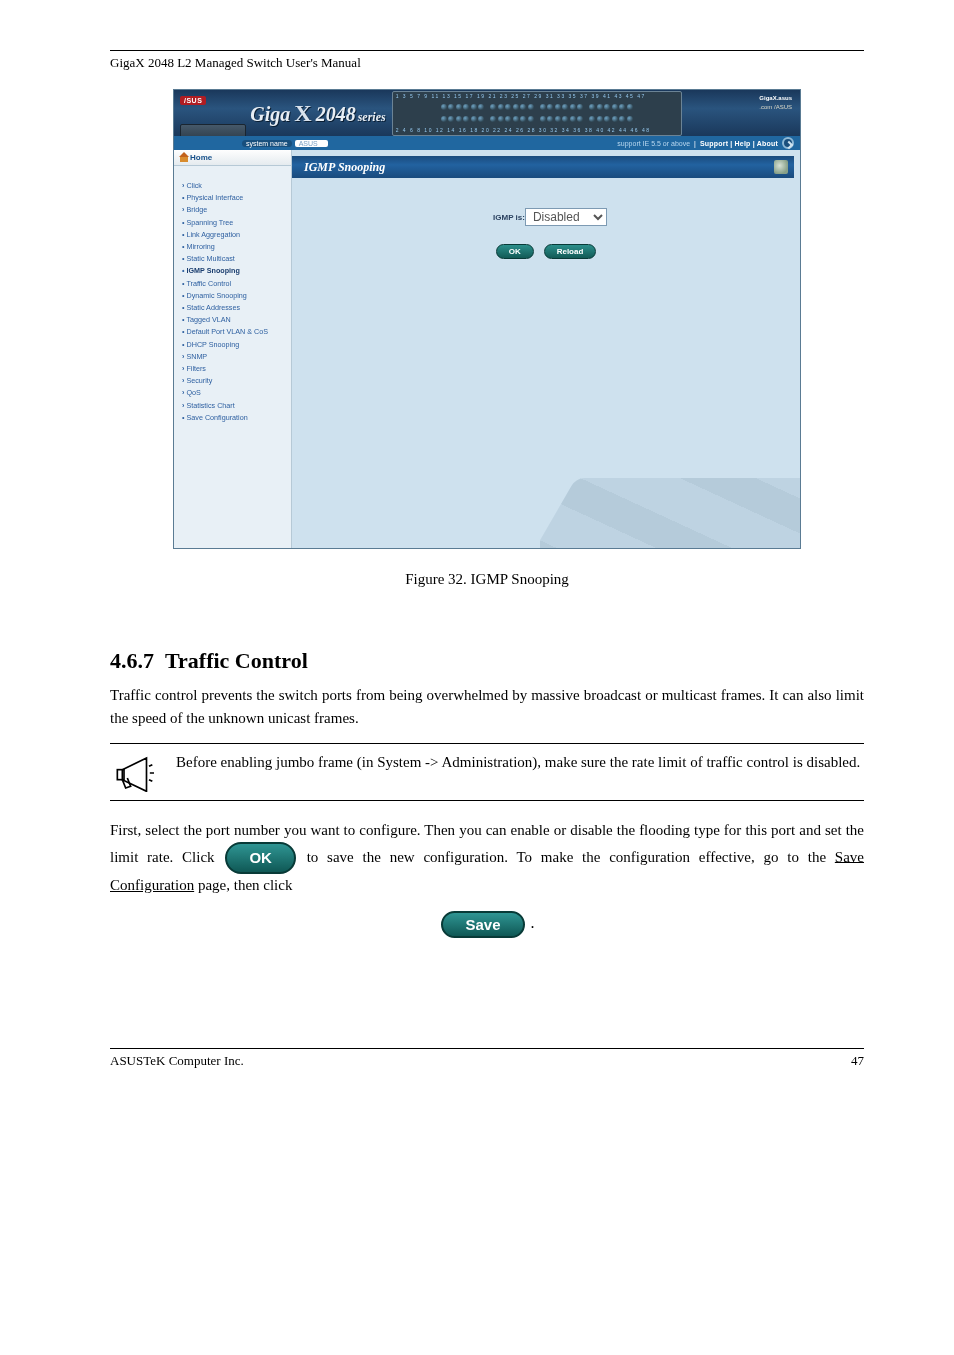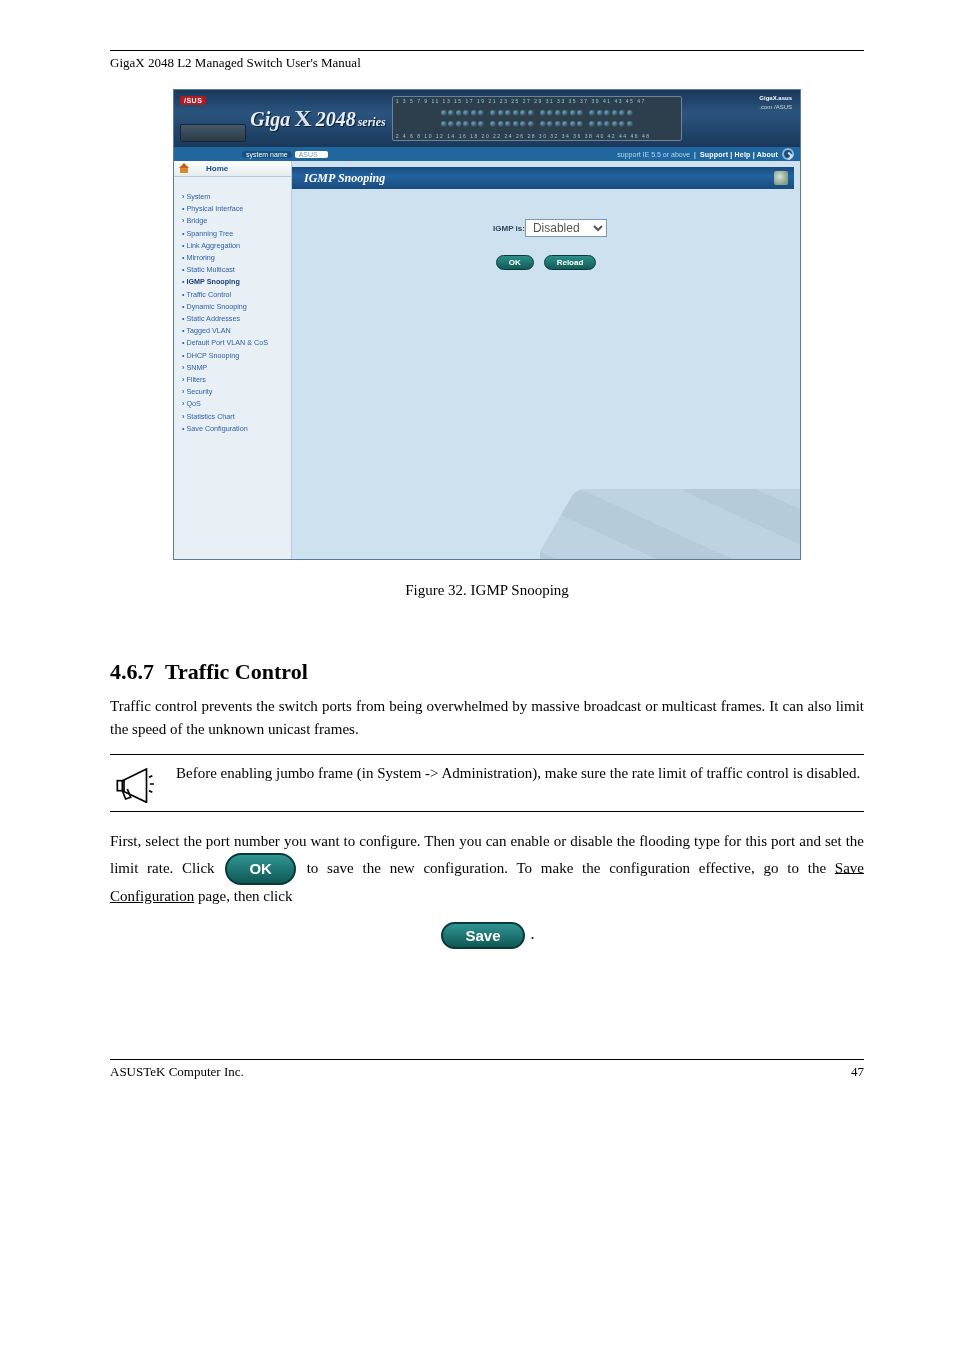--- a/index.html
+++ b/index.html
@@ -29,21 +29,21 @@
   .screenshot {
     width: 628px;
     margin: 8px auto 22px auto;
     background: #c6dbe9;
     border: 1px solid #5a7b93;
     position: relative;
     font-family: Verdana, Arial, sans-serif;
     font-size: 8px;
   }
   .ss-top {
-    height: 57px;
+    height: 46px;
     background: linear-gradient(#1a385b 0%, #2a547e 40%, #1a385b 100%);
     display: flex;
     align-items: center;
     position: relative;
     overflow: hidden;
   }
   .ss-logo {
     background: #b01c22;
     color: #fff;
     font-weight: bold;
@@ -194,21 +194,21 @@
     background: #e8f0f6;
     border-right: 1px solid #b6c9d6;
     padding-bottom: 40px;
   }
   .ss-home {
     background: linear-gradient(#fefefe,#e5ebef);
     border-bottom: 1px solid #b6c9d6;
     padding: 3px 6px;
     display: flex;
     align-items: center;
-    gap: 17px;
+    gap: 1px;
     color: #16508a;
     font-weight: bold;
     font-size: 8px;
   }
   .ss-home-icon {
     width: 9px; height: 9px;
     display:inline-block;
     position: relative;
   }
   .ss-home-icon::before {
@@ -498,21 +498,21 @@
       </div>
     </div>
 
     <div class="ss-body">
       <div class="ss-sidebar">
         <div class="ss-home">
           <span class="ss-home-icon"></span>
           <span>Home</span>
         </div>
         <div class="ss-nav" id="ssnav">
-            <div class="item top">System</div>
+            <div class="item top">Click</div>
             <div class="item sub">Physical Interface</div>
             <div class="item top">Bridge</div>
             <div class="item sub">Spanning Tree</div>
             <div class="item sub">Link Aggregation</div>
             <div class="item sub">Mirroring</div>
             <div class="item sub">Static Multicast</div>
             <div class="item sub active">IGMP Snooping</div>
             <div class="item sub">Traffic Control</div>
             <div class="item sub">Dynamic Snooping</div>
             <div class="item sub">Static Addresses</div>

